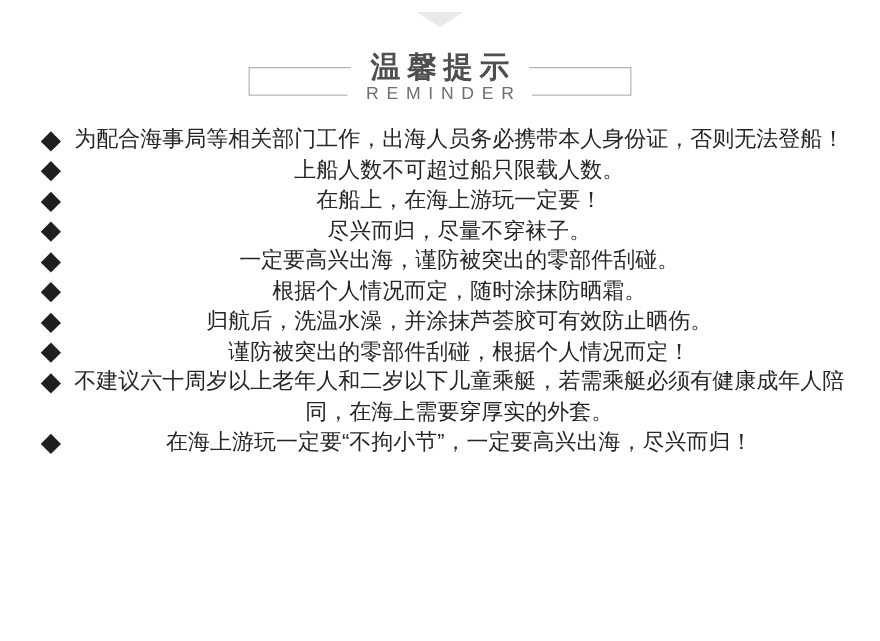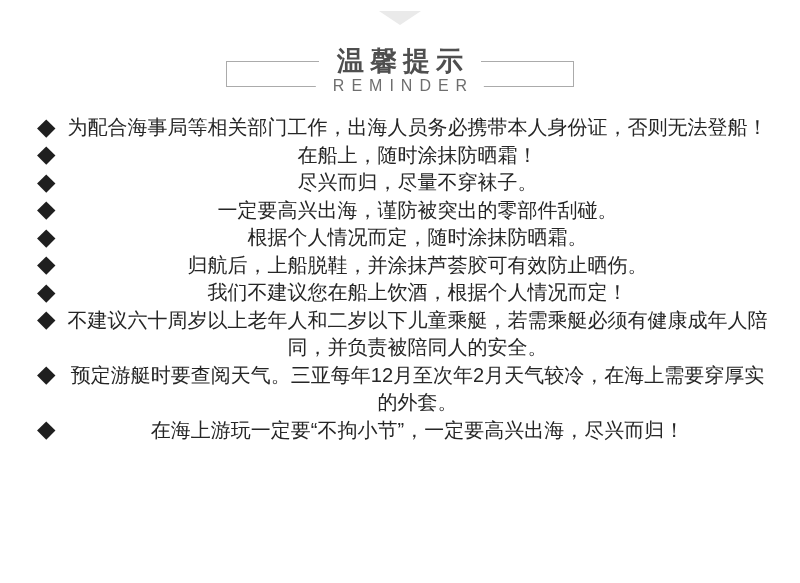--- a/index.html
+++ b/index.html
@@ -64,21 +64,27 @@
     <li class="item">
       <span class="bullet">
           <span class="diamond"></span>
         </span>
       <span class="text">为配合海事局等相关部门工作，出海人员务必携带本人身份证，否则无法登船！</span>
     </li>
     <li class="item">
       <span class="bullet">
           <span class="diamond"></span>
         </span>
-      <span class="text">在船上，随时涂抹防晒霜！</span>
+      <span class="text">上船人数不可超过船只限载人数。</span>
+    </li>
+    <li class="item">
+      <span class="bullet">
+          <span class="diamond"></span>
+        </span>
+      <span class="text">在船上，在海上游玩一定要！</span>
     </li>
     <li class="item">
       <span class="bullet">
           <span class="diamond"></span>
         </span>
       <span class="text">尽兴而归，尽量不穿袜子。</span>
     </li>
     <li class="item">
       <span class="bullet">
           <span class="diamond"></span>
@@ -88,39 +94,33 @@
     <li class="item">
       <span class="bullet">
           <span class="diamond"></span>
         </span>
       <span class="text">根据个人情况而定，随时涂抹防晒霜。</span>
     </li>
     <li class="item">
       <span class="bullet">
           <span class="diamond"></span>
         </span>
-      <span class="text">归航后，上船脱鞋，并涂抹芦荟胶可有效防止晒伤。</span>
+      <span class="text">归航后，洗温水澡，并涂抹芦荟胶可有效防止晒伤。</span>
     </li>
     <li class="item">
       <span class="bullet">
           <span class="diamond"></span>
         </span>
-      <span class="text">我们不建议您在船上饮酒，根据个人情况而定！</span>
+      <span class="text">谨防被突出的零部件刮碰，根据个人情况而定！</span>
     </li>
     <li class="item">
       <span class="bullet">
           <span class="diamond"></span>
         </span>
-      <span class="text">不建议六十周岁以上老年人和二岁以下儿童乘艇，若需乘艇必须有健康成年人陪同，并负责被陪同人的安全。</span>
-    </li>
-    <li class="item">
-      <span class="bullet">
-          <span class="diamond"></span>
-        </span>
-      <span class="text">预定游艇时要查阅天气。三亚每年12月至次年2月天气较冷，在海上需要穿厚实的外套。</span>
+      <span class="text">不建议六十周岁以上老年人和二岁以下儿童乘艇，若需乘艇必须有健康成年人陪同，在海上需要穿厚实的外套。</span>
     </li>
     <li class="item">
       <span class="bullet">
           <span class="diamond"></span>
         </span>
       <span class="text">在海上游玩一定要“不拘小节”，一定要高兴出海，尽兴而归！</span>
     </li>
   </ul>
 
 </div>

